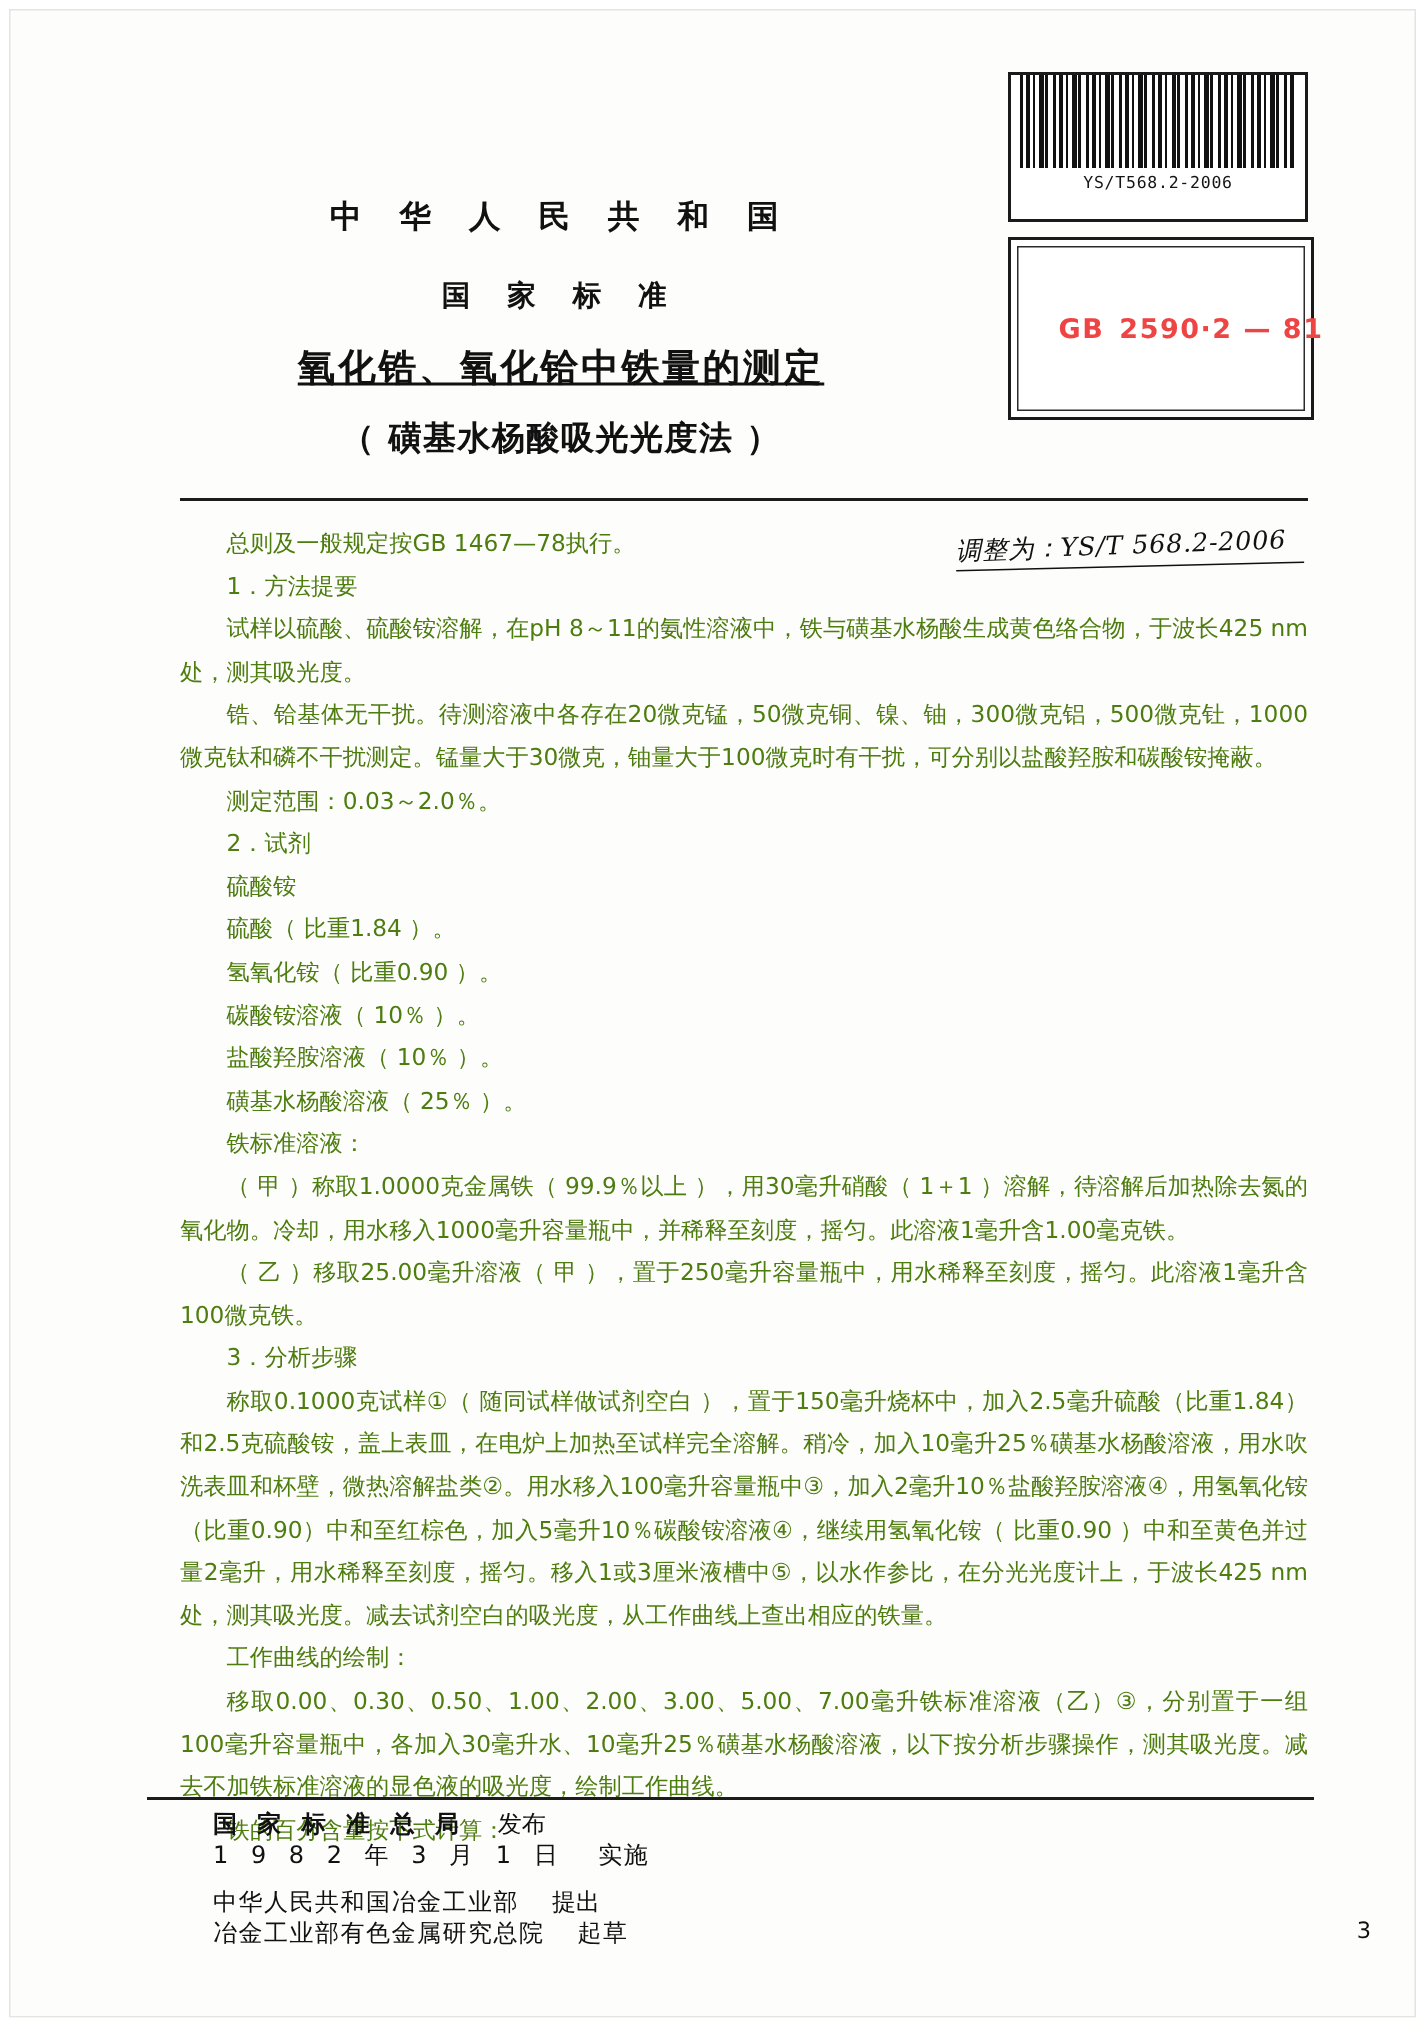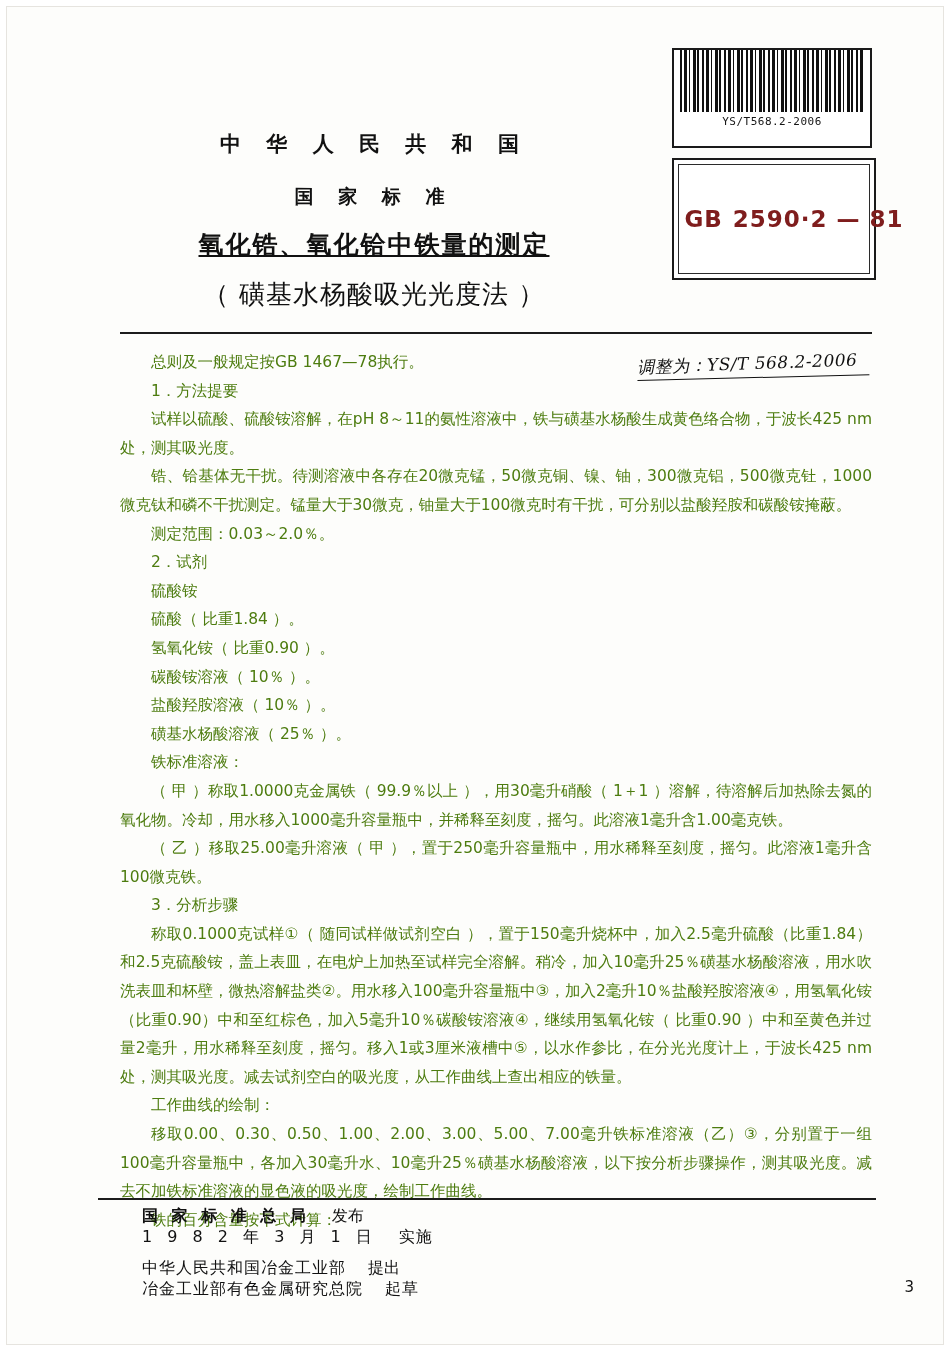--- a/index.html
+++ b/index.html
@@ -46,22 +46,22 @@
     margin-bottom: 18px;
   }
   .title-main {
     font-size: 25px;
     font-weight: bold;
     letter-spacing: 2px;
     margin-bottom: 16px;
     text-decoration: underline;
   }
   .title-sub {
-    font-size: 26px;
-    font-weight: normal;
+    font-size: 22px;
+    font-weight: bold;
     letter-spacing: 1px;
   }
 
   
   .barcode-box {
     position: absolute;
     left: 672px;
     top: 48px;
     width: 200px;
     height: 100px;
@@ -103,24 +103,24 @@
   }
   .gb-box .inner {
     position: absolute;
     left: 4px; top: 4px; right: 4px; bottom: 4px;
     border: 1px solid #2b2b2b;
     display: flex;
     align-items: center;
     justify-content: center;
   }
   .gb-text {
-    font-size: 23px;
+    font-size: 18px;
     font-weight: bold;
     letter-spacing: 1px;
-    color: #7f1d1d;
+    color: #ef4444;
     white-space: nowrap;
     margin-left: 40px;
   }
   .gb-text .gb-label { margin-right: 10px; }
 
   
   .rule-top {
     position: absolute;
     left: 120px;
     top: 332px;

